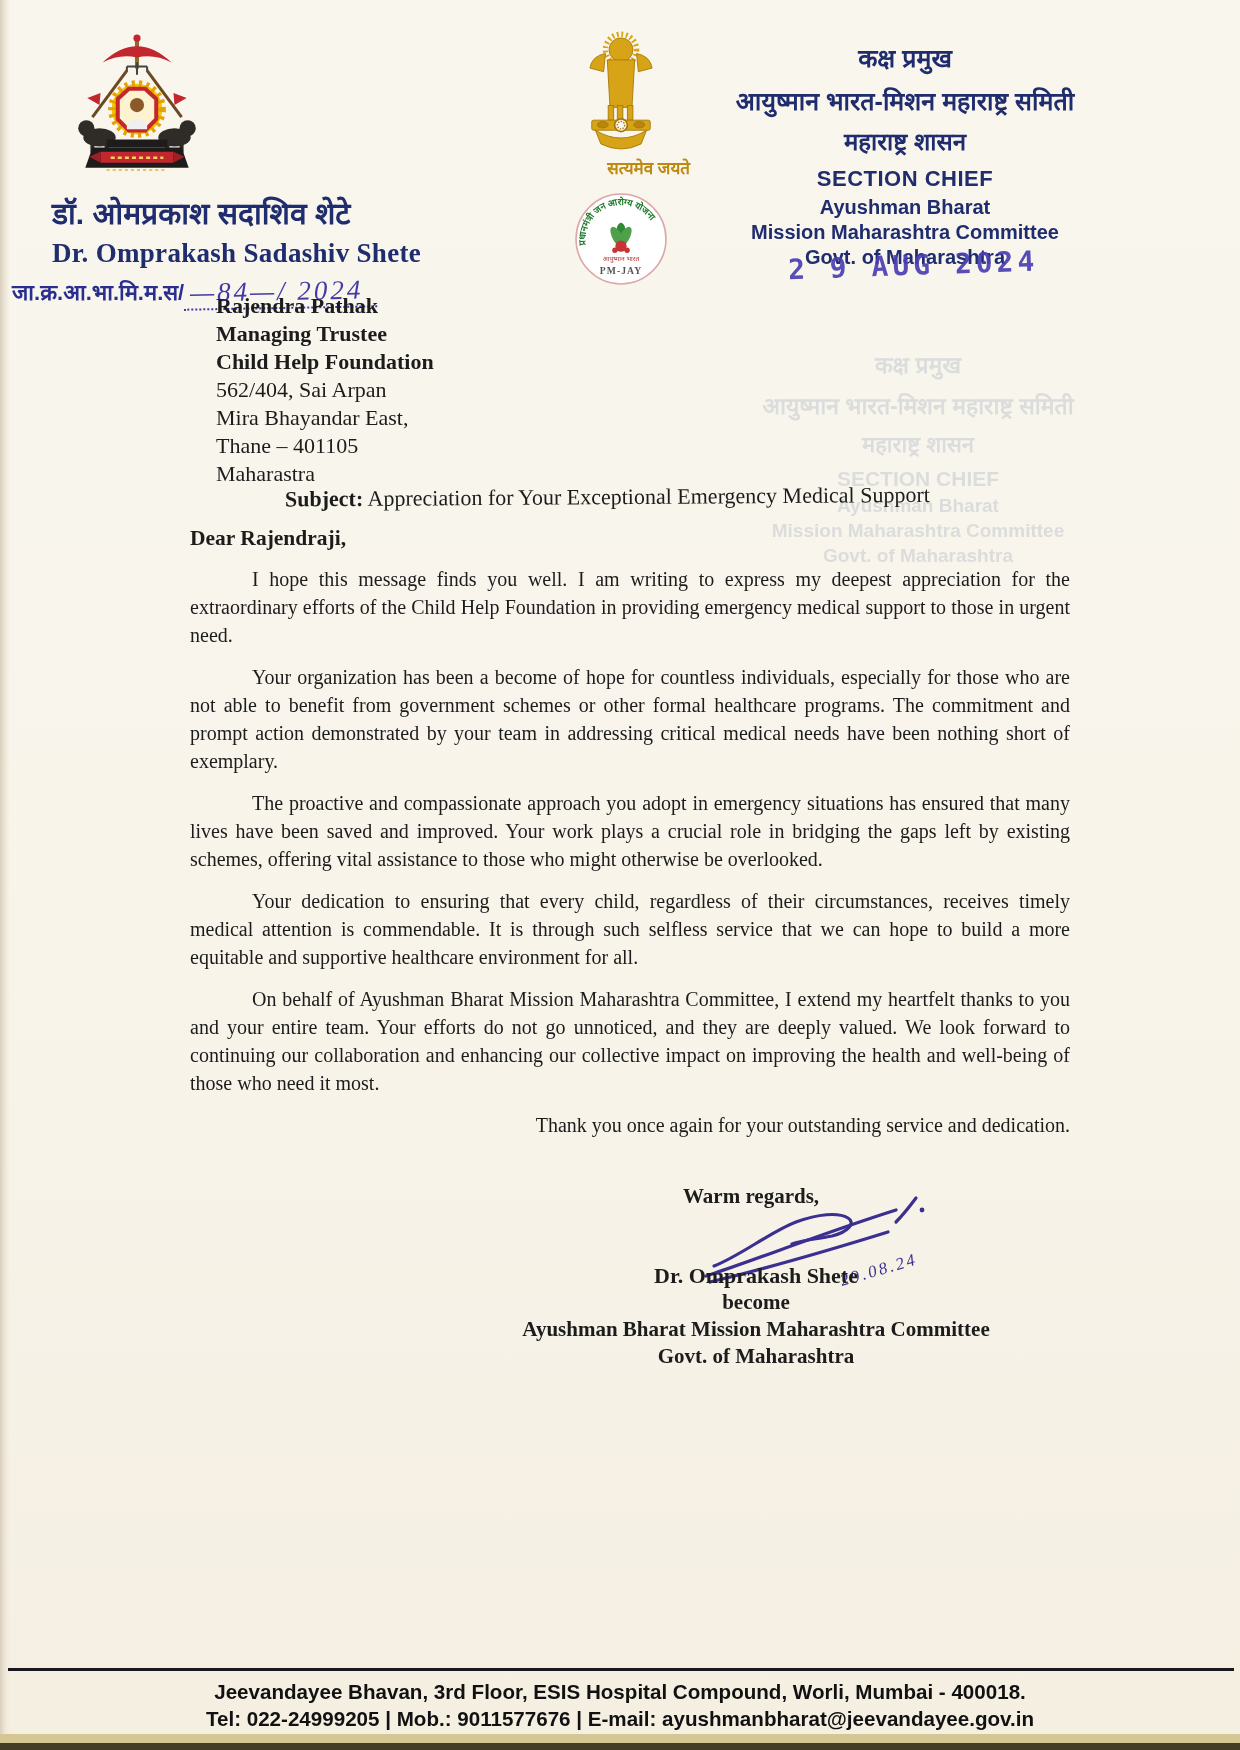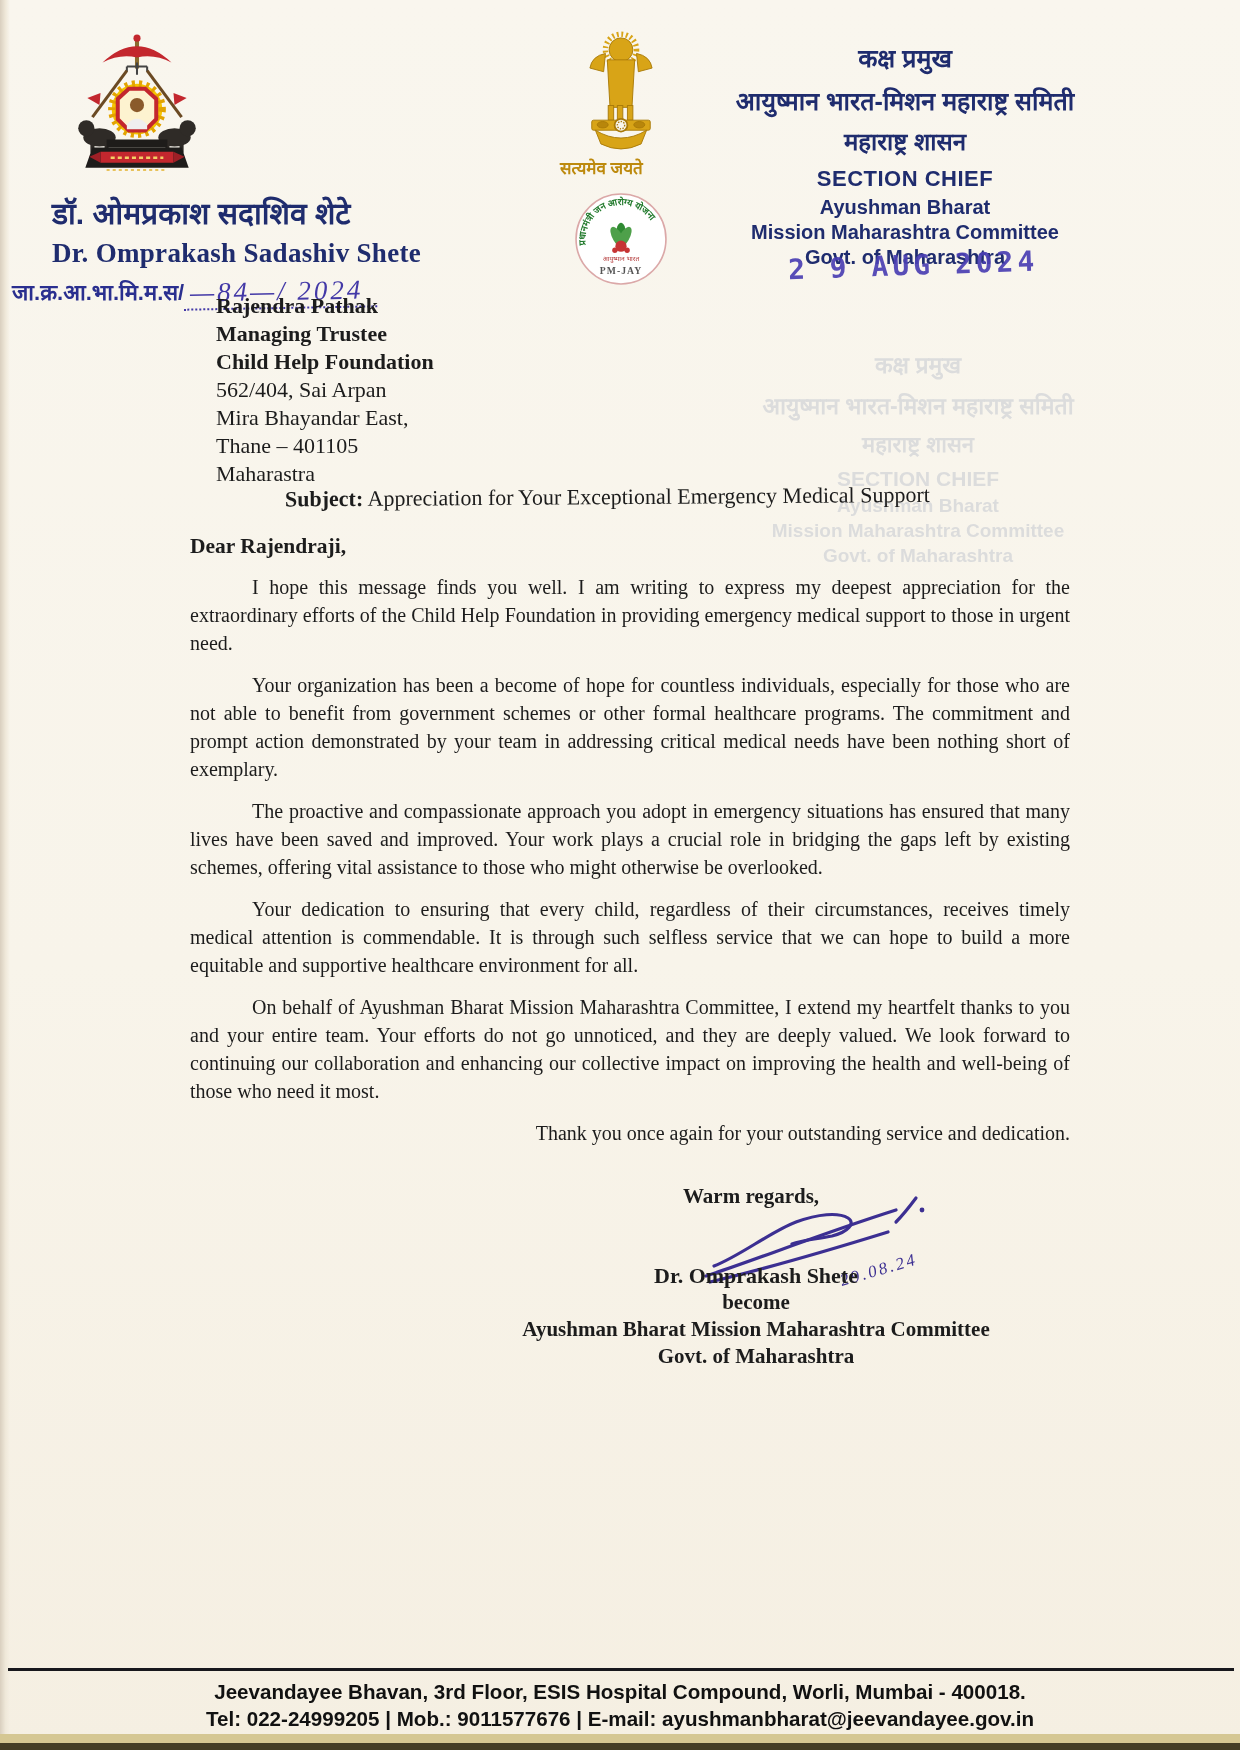--- a/index.html
+++ b/index.html
@@ -23,21 +23,21 @@
   .name-dev{position:absolute;left:52px;top:192px;width:420px;font-family:"Liberation Sans",sans-serif;
     font-weight:bold;font-size:30px;color:var(--navy);}
   .name-en{position:absolute;left:52px;top:238px;width:430px;font-weight:bold;font-size:27px;color:var(--navy);
     letter-spacing:.3px;}
   .refline{position:absolute;left:12px;top:276px;width:480px;white-space:nowrap;}
   .refline .lbl{font-family:"Liberation Sans",sans-serif;font-weight:bold;font-size:22px;color:#2a2f8f;}
   .refline .hand{font-size:27px;color:var(--hand);font-style:italic;letter-spacing:3px;
     border-bottom:2px dotted var(--hand);padding:0 14px 0 6px;transform:rotate(-1deg);display:inline-block;}
 
   .emblem{position:absolute;left:577px;top:26px;width:88px;height:128px;}
-  .satyamev{position:absolute;left:560px;top:156px;width:130px;text-align:left;
+  .satyamev{position:absolute;left:560px;top:156px;width:130px;text-align:right;
     font-family:"Liberation Sans",sans-serif;font-weight:bold;font-size:17px;color:var(--gold);}
   .pmjay{position:absolute;left:574px;top:192px;width:94px;height:94px;}
 
   .hdr-right{position:absolute;left:700px;top:40px;width:410px;text-align:center;color:var(--navy);
     font-family:"Liberation Sans",sans-serif;font-weight:bold;}
   .hdr-right .h1{font-size:25px;margin-bottom:9px;}
   .hdr-right .h2{font-size:25px;margin-bottom:7px;}
   .hdr-right .h3{font-size:24px;margin-bottom:9px;}
   .hdr-right .h4{font-size:22px;letter-spacing:.5px;margin-bottom:4px;}
   .hdr-right .h5{font-size:20px;margin-bottom:2px;}
@@ -58,21 +58,21 @@
   .ghost .g5,.ghost .g6,.ghost .g7{font-size:19px;margin-bottom:3px;}
 
   
   .recipient{position:absolute;left:216px;top:292px;width:420px;font-size:22px;color:var(--ink);line-height:28px;}
   .recipient .bold{font-weight:bold;}
 
   
   .letter-main{position:absolute;left:190px;top:484px;width:880px;color:var(--ink);}
   .subject{font-size:22px;transform:rotate(-.4deg);padding-left:95px;}
   .subject .s-lbl{font-weight:bold;}
-  .salutation{margin-top:24px;font-weight:bold;font-size:21.5px;}
+  .salutation{margin-top:16px;font-weight:bold;font-size:21.5px;}
   .para{margin-top:14px;font-size:20px;line-height:28px;text-align:justify;text-indent:62px;}
   .para.last{text-align:right;}
 
   
   .regards{position:absolute;left:683px;top:1184px;font-weight:bold;font-size:21px;color:var(--ink);}
   .signature{position:absolute;left:700px;top:1192px;width:240px;height:110px;}
   .closing-block{position:absolute;left:470px;top:1262px;width:572px;text-align:center;
     font-weight:bold;color:var(--ink);line-height:27px;}
   .closing-block .c-name{font-size:22px;}
   .closing-block .c-title,.closing-block .c-org,.closing-block .c-govt{font-size:21px;}

